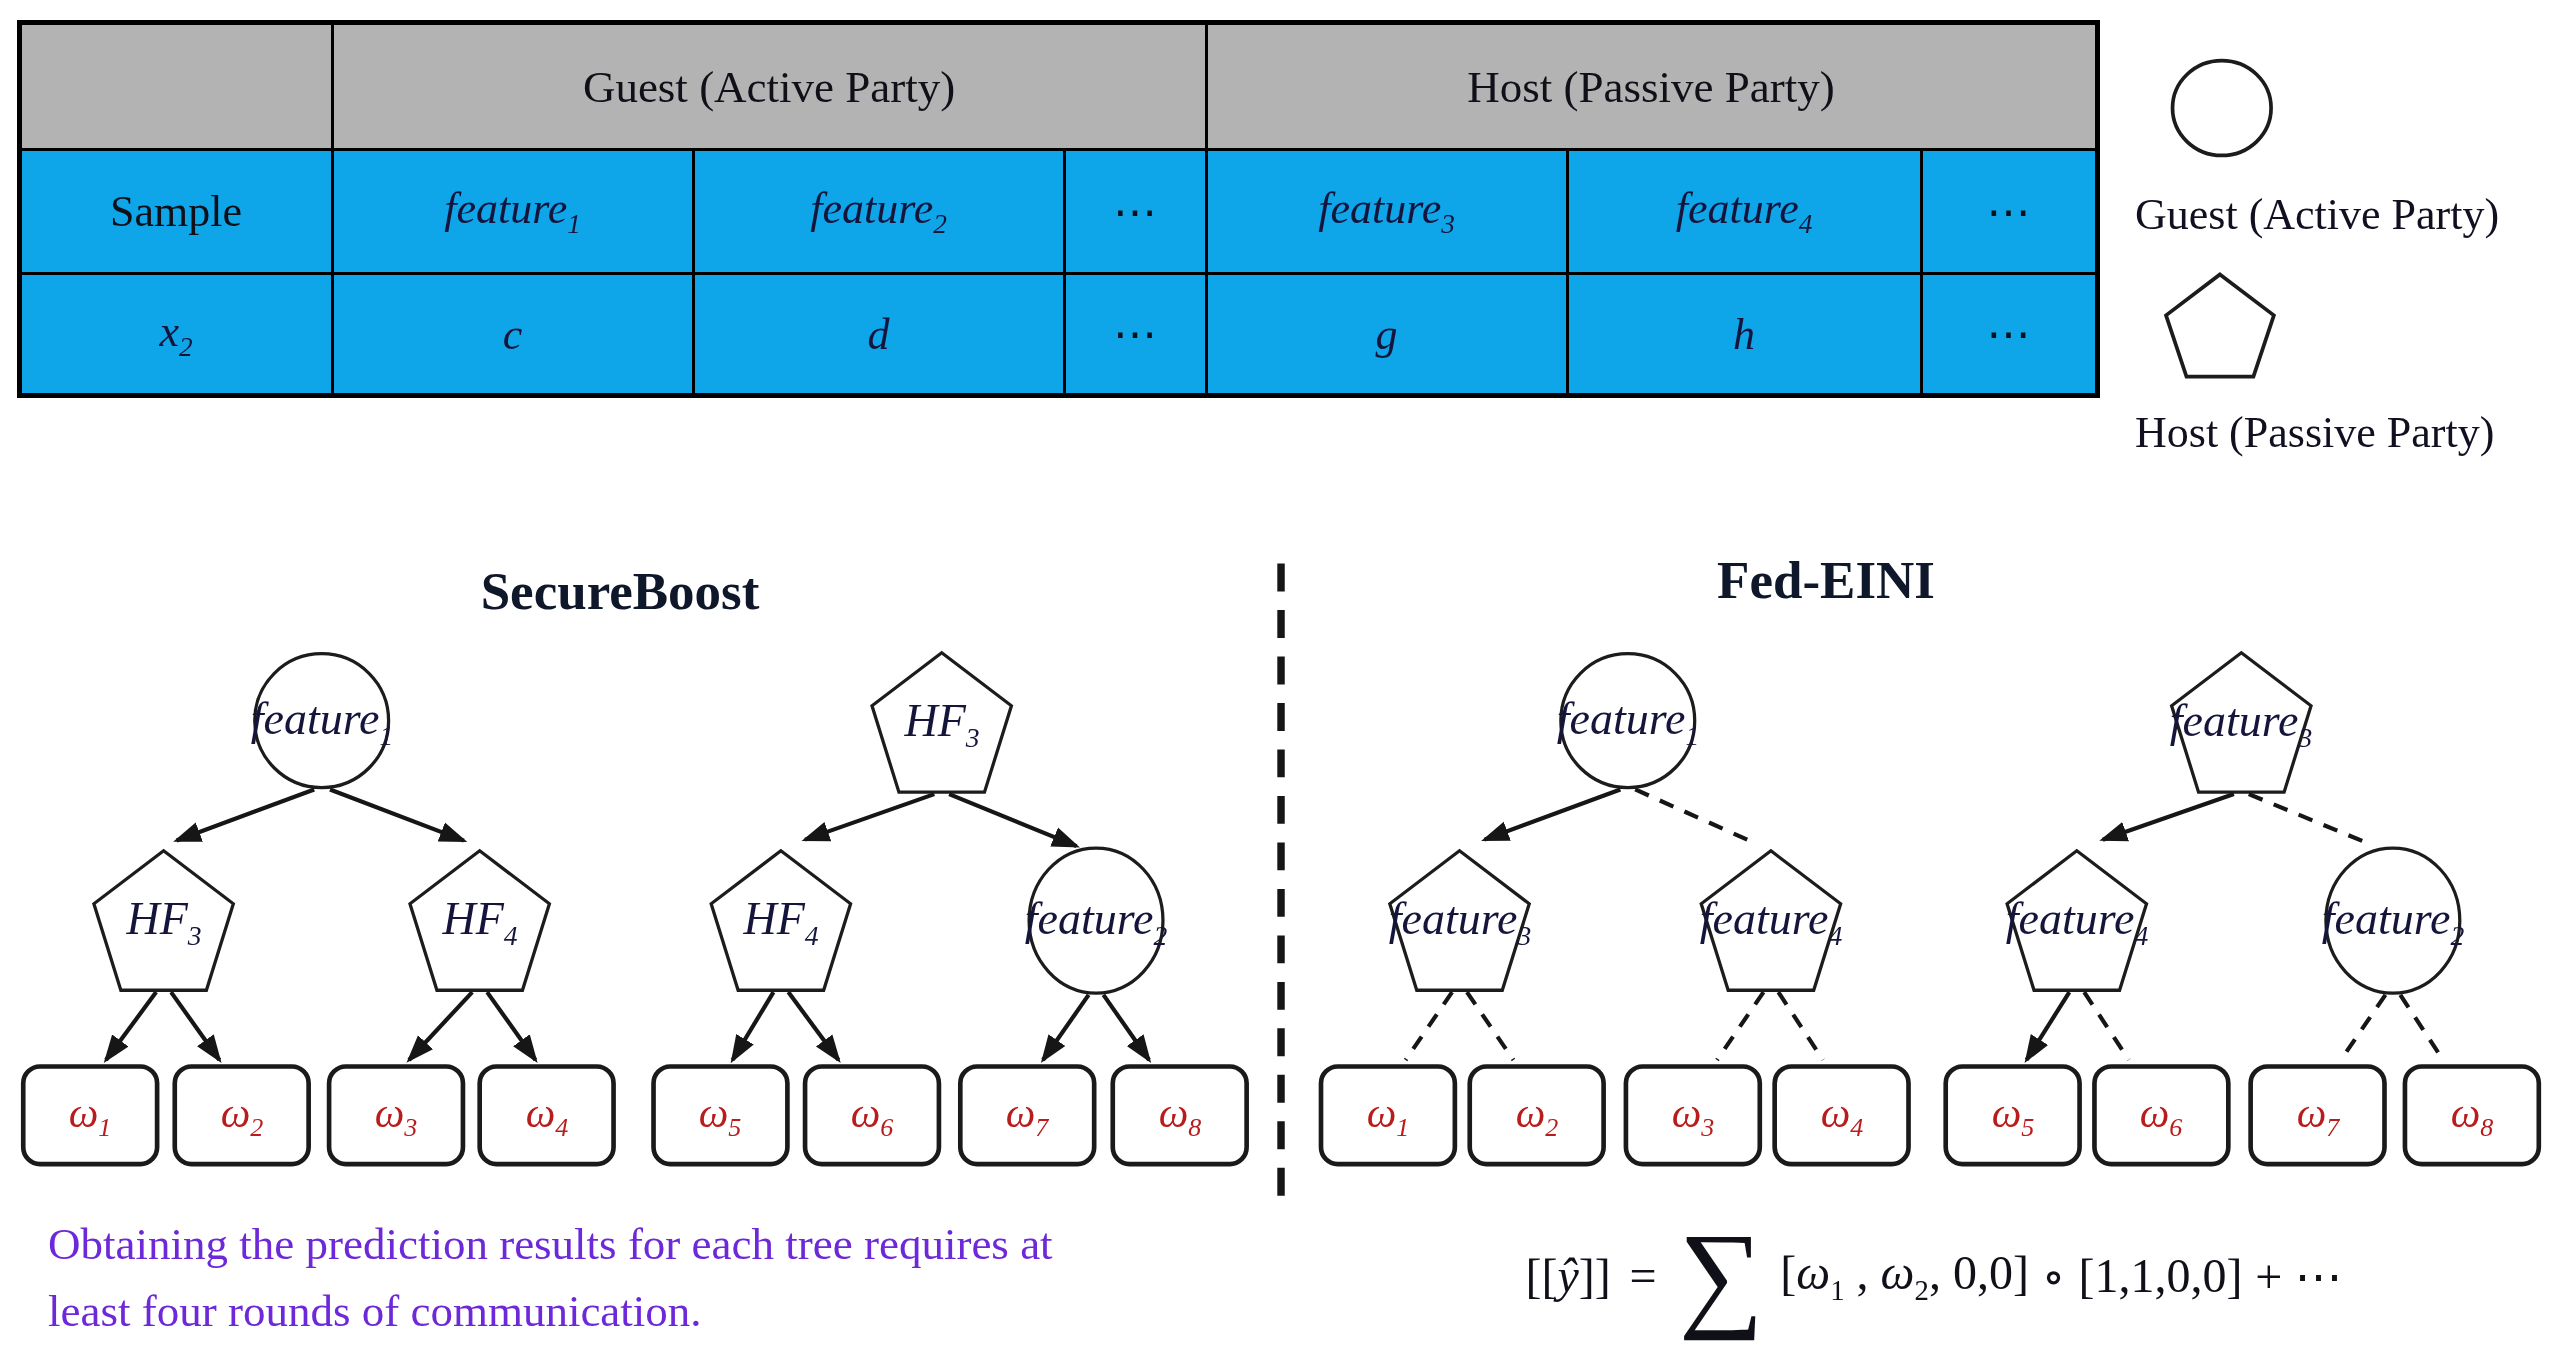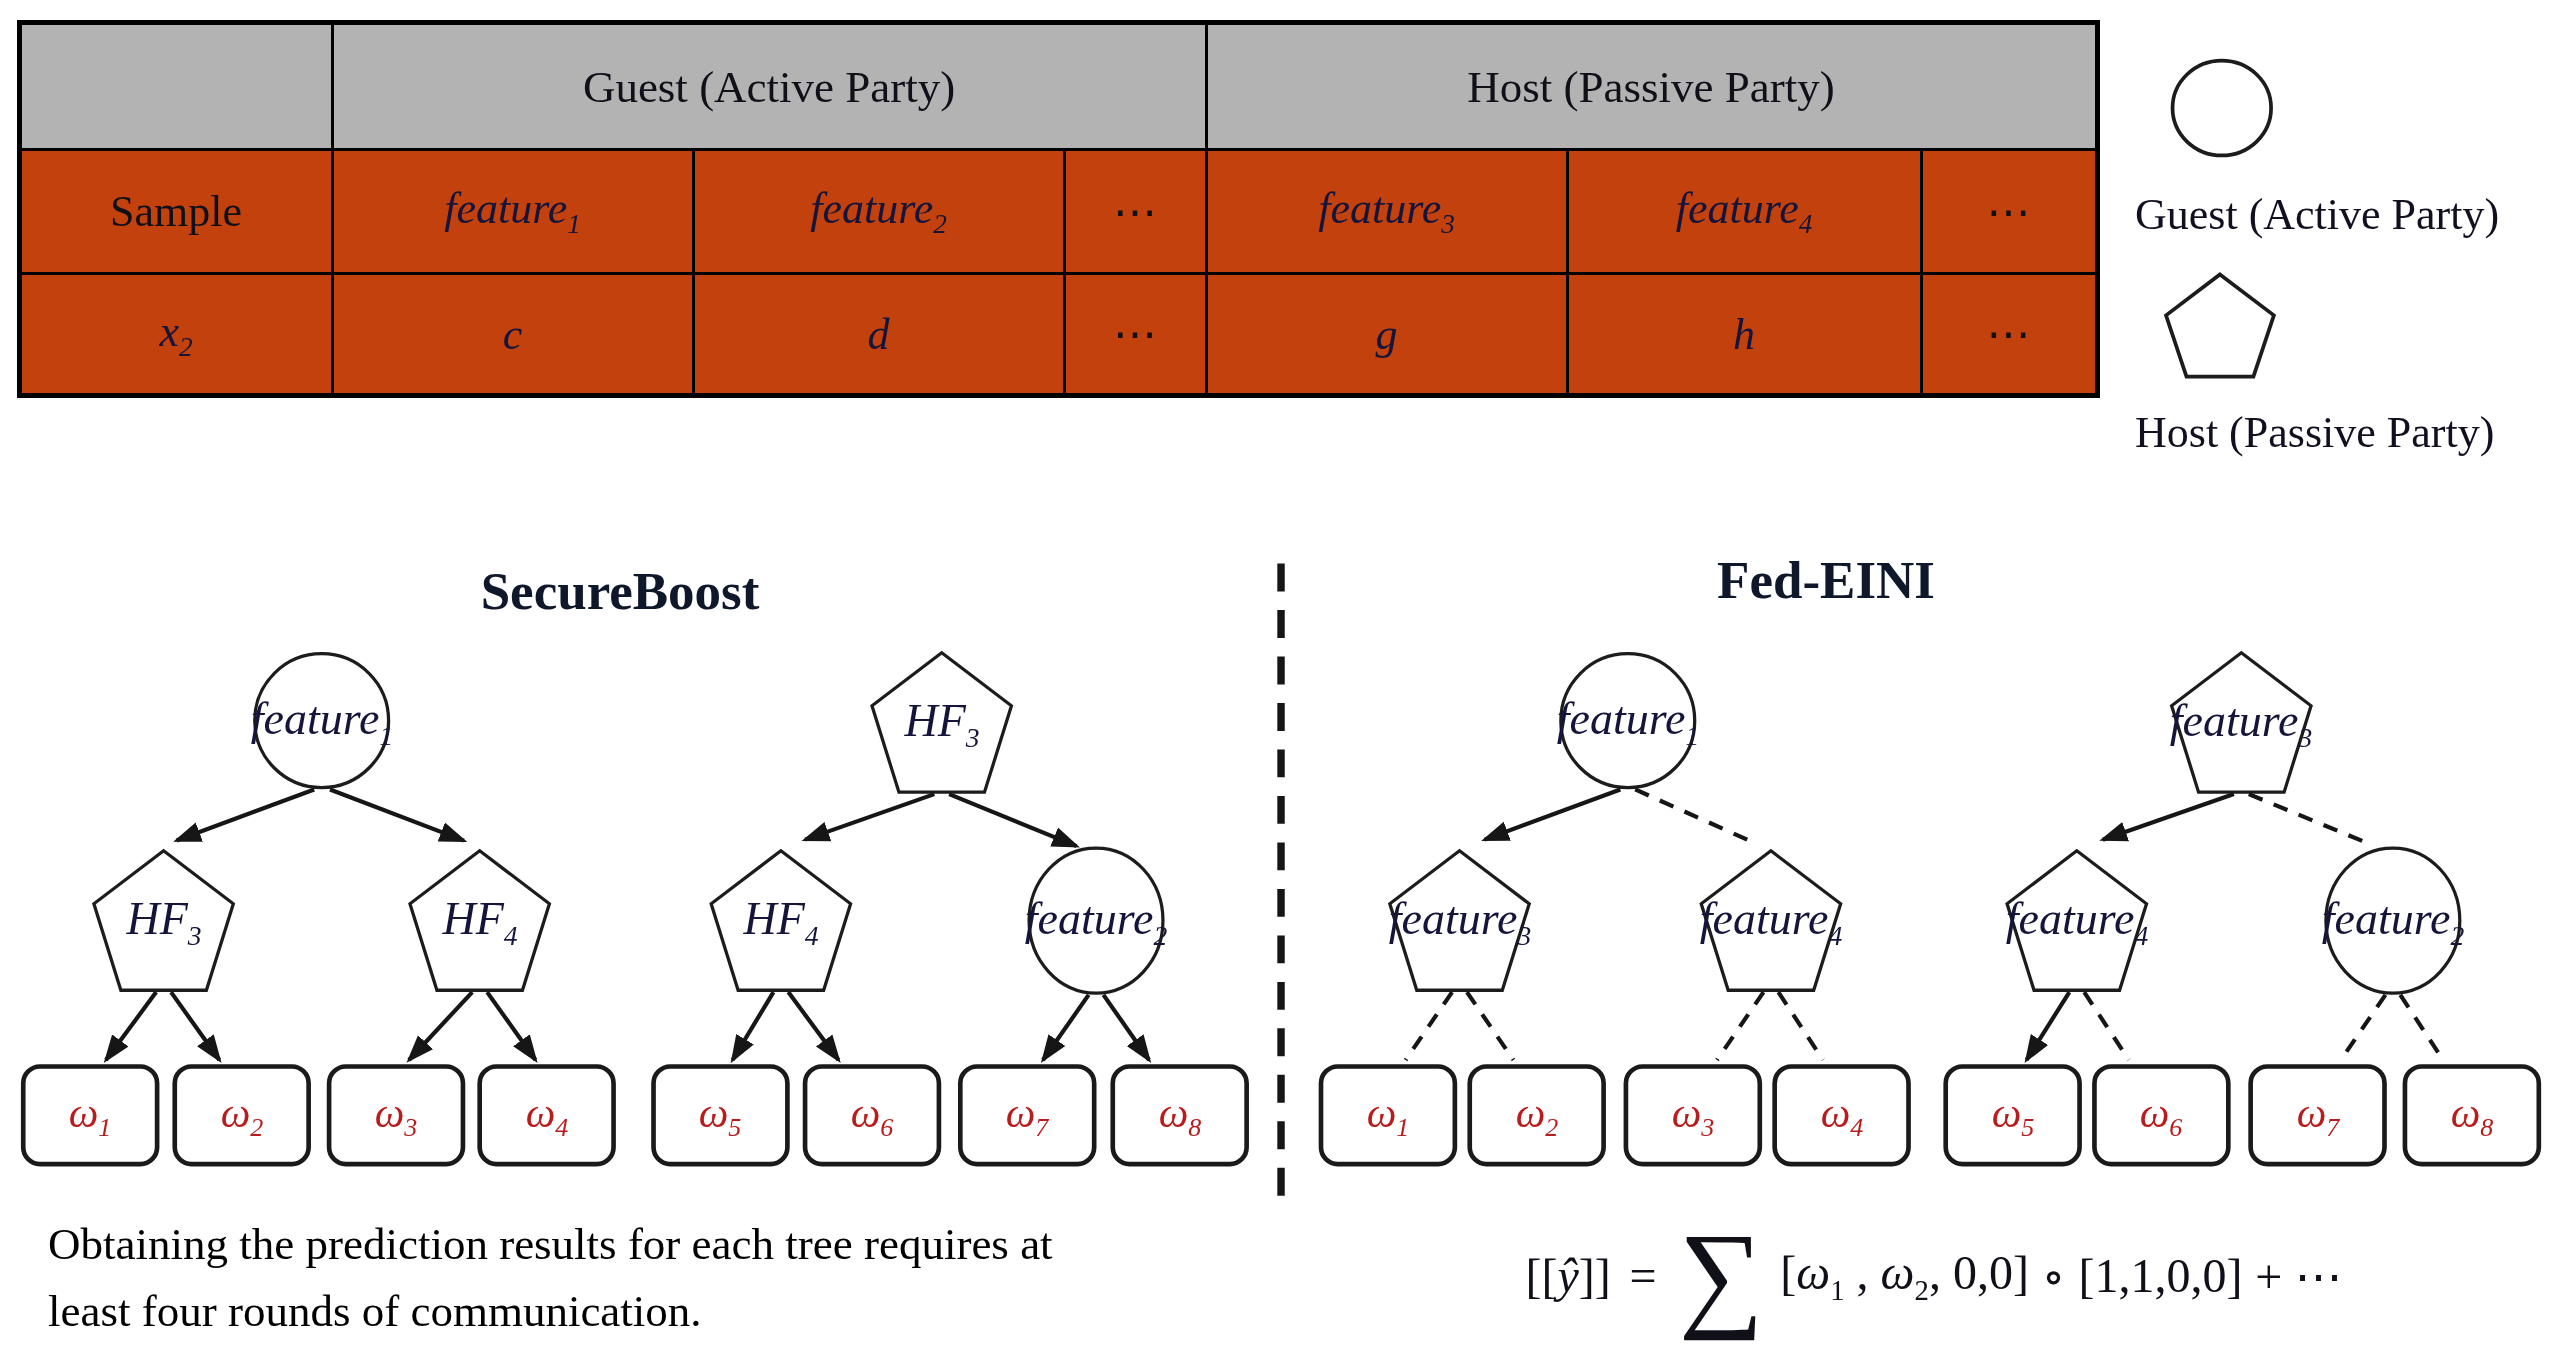--- a/index.html
+++ b/index.html
@@ -2,37 +2,37 @@
 <html style="font-size:15px"><head>
 <meta charset="utf-8">
 <style>
   html,body{margin:0;padding:0;background:#ffffff;}
   body{width:2576px;height:1353px;overflow:hidden;font-family:"Liberation Serif","DejaVu Serif",serif;}
   #canvas{position:relative;width:2576px;height:1069px;background:#ffffff;}
   svg{position:absolute;left:0;top:0;}
 
   
   #dtable{position:absolute;left:18.6px;top:22px;border-collapse:collapse;table-layout:fixed;}
-  #dtable td{border:3.7px solid #000;text-align:center;vertical-align:middle;background:#c2410c;
+  #dtable td{border:3.7px solid #000;text-align:center;vertical-align:middle;background:#0ea5e9;
              font-size:44px;color:#101018;padding:0;}
   #dtable tr.hdr td{background:#b3b3b3;font-size:45px;}
   #dtable .math{font-style:italic;color:#15153c;}
   #dtable sub{font-size:0.62em;}
   .outer{outline:2.8px solid #000;}
 
   
   .abs{position:absolute;white-space:nowrap;}
   .center{transform:translate(-50%,-50%);}
   .sec-title{font-weight:bold;font-size:53px;color:#0f172a;transform:translateX(-50%);}
   .legend-label{font-size:44px;color:#101020;}
   .node-label{font-style:italic;font-size:46px;color:#15153c;}
   .node-label sub{font-size:0.60em;}
   .leaf-label{font-style:italic;font-size:42px;color:#b91c1c;}
   .leaf-label sub{font-size:0.62em;}
-  .caption-line{font-size:45px;color:#000000;}
+  .caption-line{font-size:45px;color:#6d28d9;}
 
   
   #formula{position:absolute;left:1432px;top:1199px;width:1004px;height:153px;
            display:flex;align-items:center;justify-content:center;gap:13px;
            font-size:48px;color:#101018;}
   #formula .it{font-style:italic;}
   #formula sub{font-size:0.60em;}
   #formula .sigma{font-size:119px;line-height:0.9;font-weight:normal;margin:0 3.7px;}
   #formula .eq{margin:0 5.6px;}
 </style>

